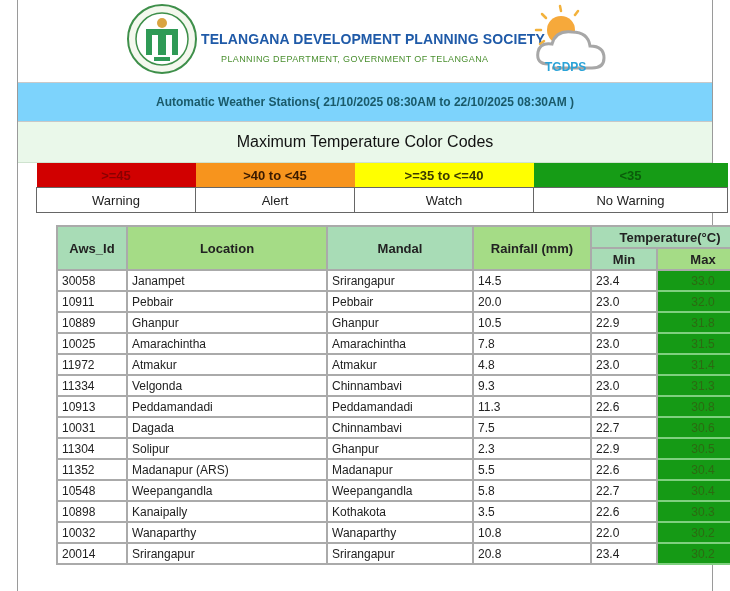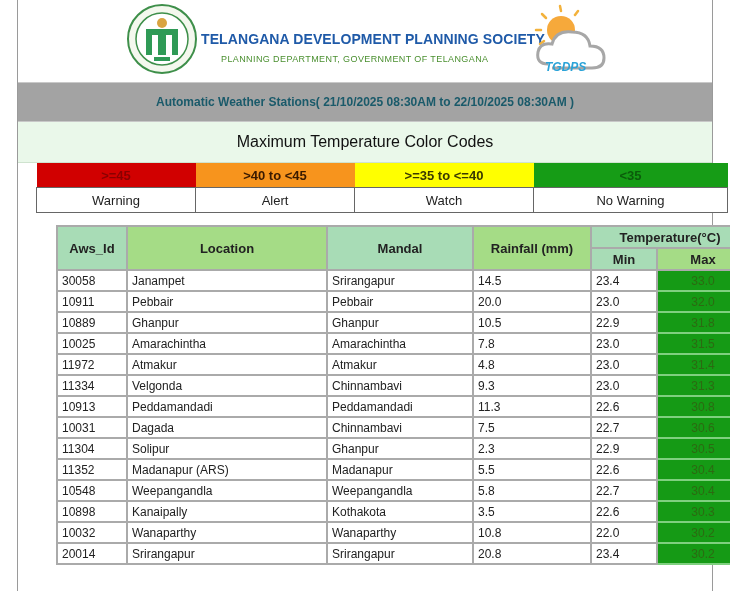--- a/index.html
+++ b/index.html
@@ -7,22 +7,22 @@
          font-family: "Liberation Sans", sans-serif; color: #222; }
   .frame { position: absolute; left: 17px; top: 0; width: 694px; height: 591px;
            border-left: 1px solid #9a9a9a; border-right: 1px solid #9a9a9a; background: #fff; }
   .header { position: relative; height: 82px; border-bottom: 1px solid #c9c9c9; background:#fff; }
   .emblem { position: absolute; left: 108px; top: 3px; width: 72px; height: 72px; }
   .org-title { position: absolute; left: 183px; top: 31px; font-size: 14px; font-weight: bold;
                color: #1f5aa8; letter-spacing: 0.1px; white-space: nowrap; }
   .org-sub { position: absolute; left: 203px; top: 54px; font-size: 9px; color: #4a8f2f;
              letter-spacing: 0.4px; white-space: nowrap; }
   .weather-logo { position: absolute; left: 500px; top: 2px; width: 95px; height: 78px; }
-  .tgdps { position: absolute; left: 527px; top: 60px; font-size: 12px; font-weight: bold; color: #2aa3d8; font-style: italic; }
-  .stations { height: 38px; background: #a3a3a3; border-bottom: 1px solid #c8c8c8; display: flex;
+  .tgdps { position: absolute; left: 527px; top: 60px; font-size: 12px; font-weight: bold; color: #2aa3d8; }
+  .stations { height: 38px; background: #7dd3fc; border-bottom: 1px solid #c8c8c8; display: flex;
               align-items: center; justify-content: center; font-size: 12px; color: #1a5a6a;
               font-weight: bold; }
   .color-title { height: 40px; background: #eaf8ea; display: flex; align-items: center;
                  justify-content: center; font-size: 16px; color: #111; border-bottom: 1px solid #cfe3cf; }
   table.codes { border-collapse: collapse; width: 692px; margin-left: 18px; }
   table.codes td { text-align: center; height: 22px; font-size: 13px; }
   .code-hdr td { font-weight: bold; color: #222; }
   .code-lbl td { background: #fff; height: 31px; font-size: 14px; border: 1px solid #666; }
   table.grid { border-collapse: collapse; width: 694px; position: absolute; left: 0; top: 225px; margin-left: 38px; }
   table.grid th { font-size: 13px; font-weight: bold; color: #222; border: 2px solid #aaa; }

